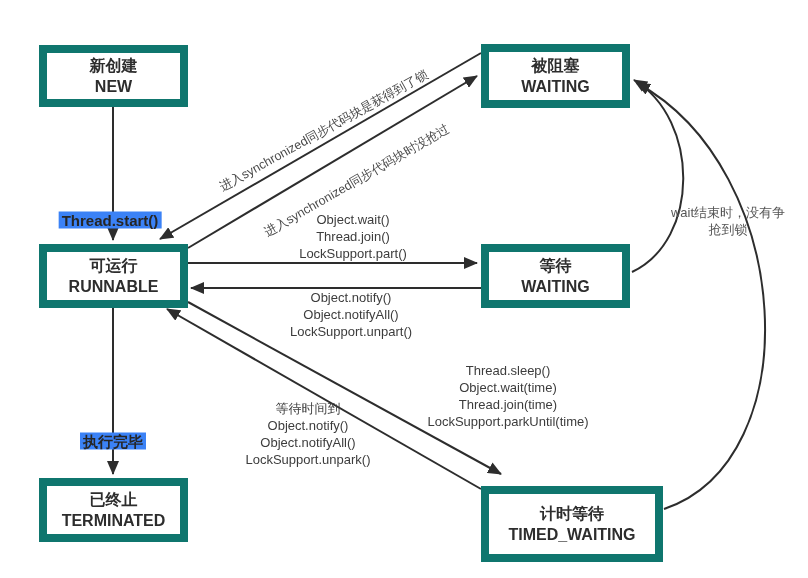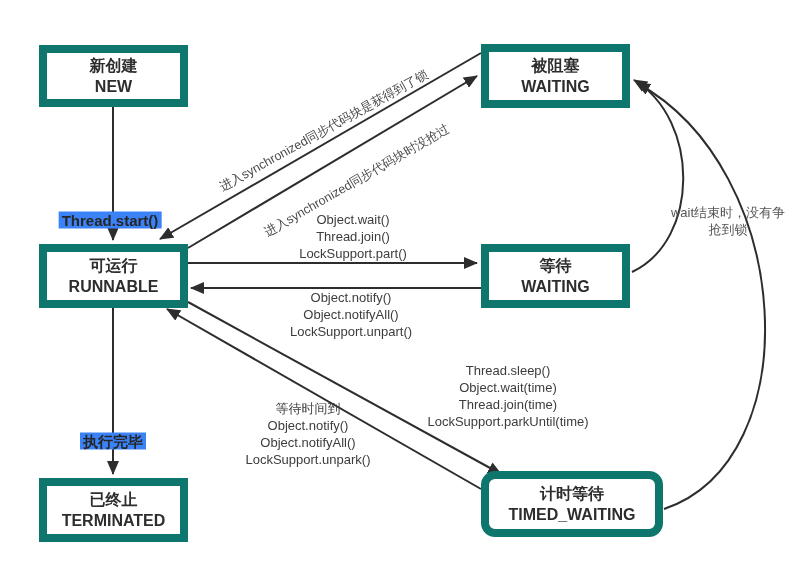--- a/index.html
+++ b/index.html
@@ -66,21 +66,21 @@
   <div class="state-box" style="left:481px;top:244px;width:149px;height:64px;">
     <div>等待</div>
     <div>WAITING</div>
   </div>
 
   <div class="state-box" style="left:39px;top:478px;width:149px;height:64px;">
     <div>已终止</div>
     <div>TERMINATED</div>
   </div>
 
-  <div class="state-box" style="left:481px;top:471px;width:182px;height:66px;border-radius:14px;">
+  <div class="state-box" style="left:481px;top:486px;width:182px;height:76px;">
     <div>计时等待</div>
     <div>TIMED_WAITING</div>
   </div>
 
   <div class="lbl bold" style="left:110px;top:176px;">Thread.start()</div>
 
   <div class="lbl diag rot29" style="left:324px;top:131px;">进入synchronized同步代码块是获得到了锁</div>
 
   <div class="lbl diag rot30" style="left:357px;top:181px;">进入synchronized同步代码块时没抢过</div>
 

